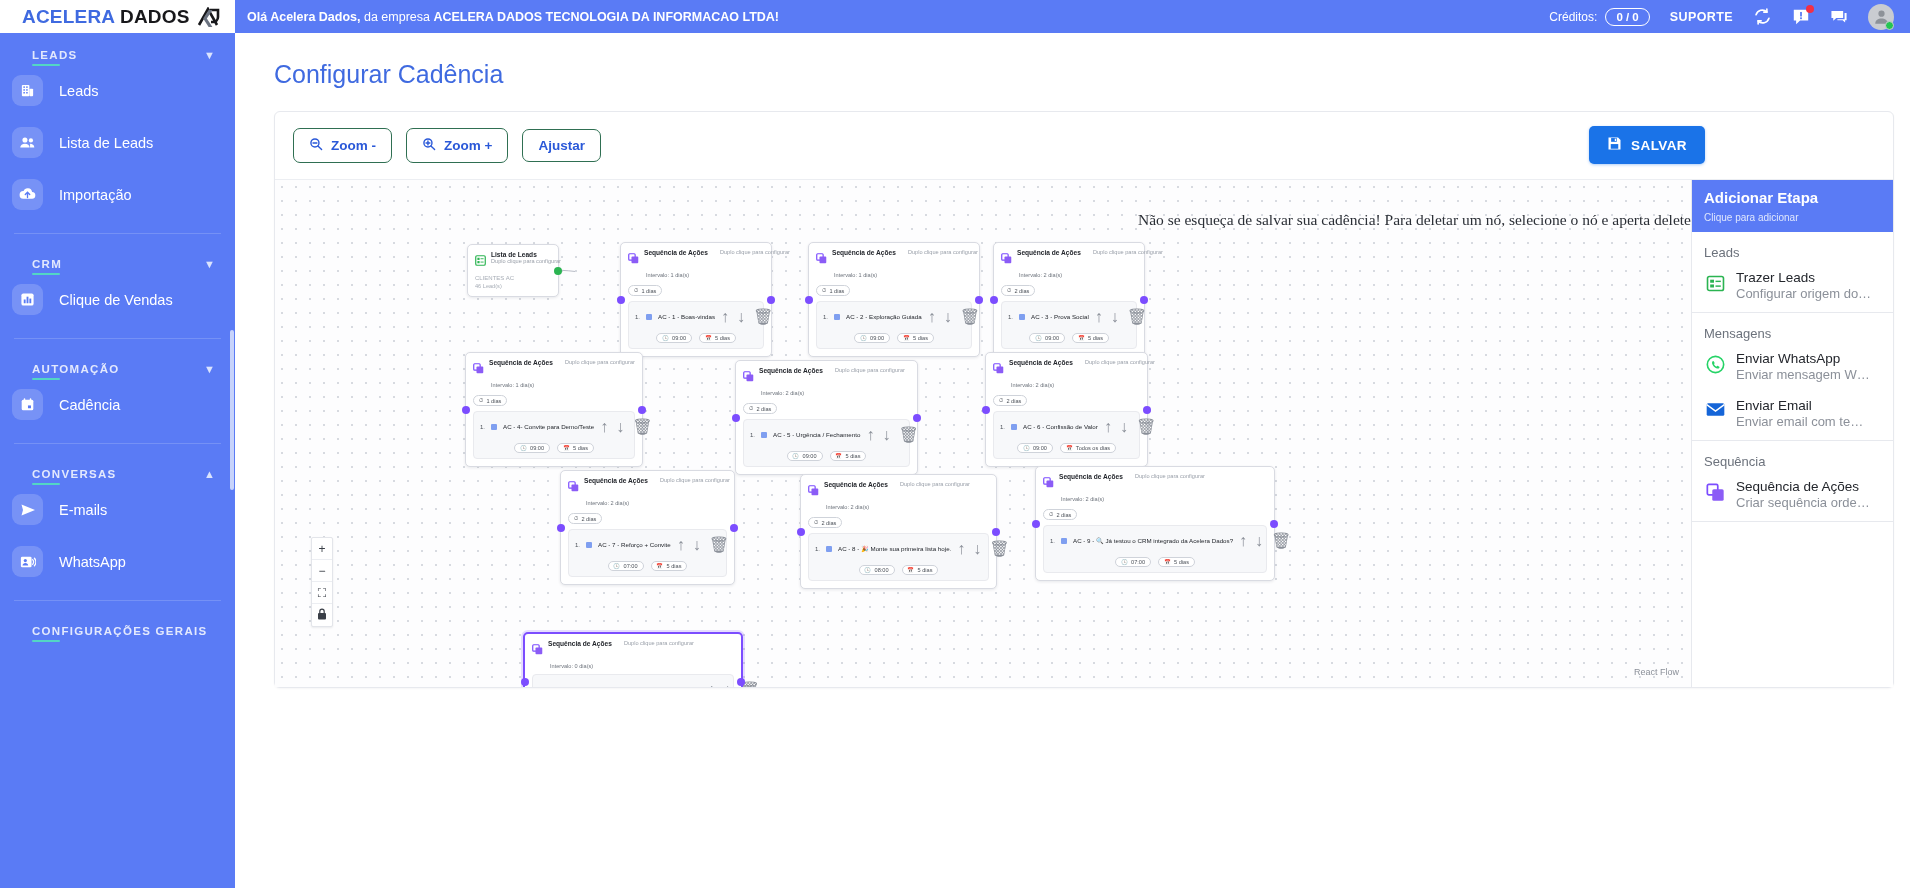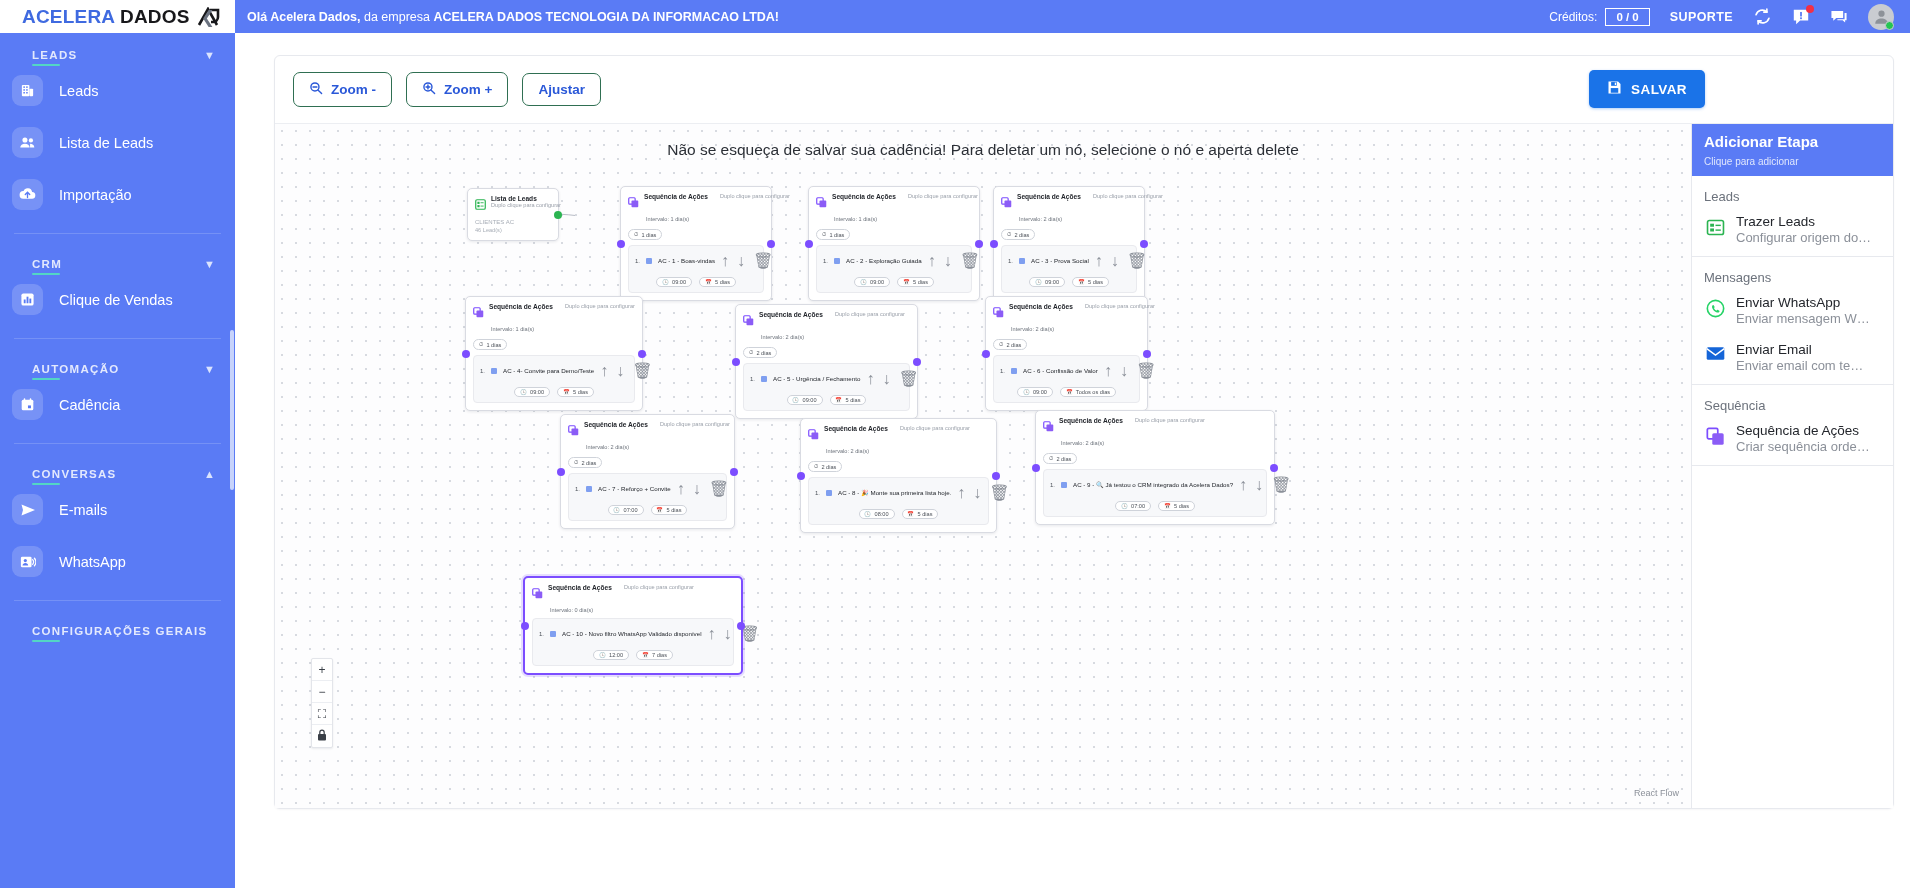--- a/index.html
+++ b/index.html
@@ -62,21 +62,21 @@
   .main { flex: 1 1 auto; display: flex; flex-direction: column; min-width: 0; }
   .topbar {
     height: 33px; background: #5A7BF5; display: flex; align-items: center;
     padding: 0 16px 0 12px; color: #fff; gap: 10px; flex: 0 0 33px;
   }
   .greet { font-size: 12.5px; font-weight: bold; white-space: nowrap; }
   .greet .soft { font-weight: normal; }
   .topbar-right { margin-left: auto; display: flex; align-items: center; gap: 20px; }
   .credits { font-size: 12px; display: flex; align-items: center; gap: 8px; }
   .credits-pill {
-    border: 1.4px solid #ffffff; border-radius: 0; padding: 2px 10px;
+    border: 1.4px solid #ffffff; border-radius: 9px; padding: 2px 10px;
     font-size: 11.5px; font-weight: bold;
   }
   .suporte { font-size: 12.5px; font-weight: bold; letter-spacing: .4px; cursor: pointer; }
   .tb-icon { position: relative; display: flex; align-items: center; cursor: pointer; }
   .badge-dot {
     position: absolute; top: -3px; right: -4px; width: 8px; height: 8px;
     border-radius: 50%; background: #f22f46;
   }
   .avatar {
     width: 26px; height: 26px; border-radius: 50%; background: #c9ccd1;
@@ -89,21 +89,21 @@
 
   .content { flex: 1 1 auto; background: #ffffff; padding: 0 0 0 0; position: relative; overflow: hidden; }
   .page-title {
     color: #3f6ae0; font-size: 25px; font-weight: normal;
     padding: 27px 0 0 39px;
   }
 
   .panel {
     margin: 22px 16px 0 39px; background: #fff;
     border: 1px solid #e7e9ee; border-radius: 6px;
-    height: 754px; position: relative; display: flex; flex-direction: column;
+    height: 577px; position: relative; display: flex; flex-direction: column;
     box-shadow: 0 1px 2px rgba(16,24,40,.04);
   }
   .toolbar {
     display: flex; align-items: center; gap: 14px;
     padding: 16px 18px; flex: 0 0 auto; position: relative;
   }
   .tbtn {
     display: inline-flex; align-items: center; gap: 8px;
     border: 1px solid #2f6f52; color: #2a58d8; background: #fff;
     border-radius: 7px; padding: 8px 15px; font-size: 13.5px; font-weight: bold;
@@ -120,21 +120,21 @@
 
   
   .canvas-wrap { flex: 1 1 auto; position: relative; overflow: hidden; border-top: 1px solid #eceef2; }
   .canvas {
     position: absolute; inset: 0; right: 202px;
     background-color: #fdfdfe;
     background-image: radial-gradient(#d7dae0 1px, transparent 1px);
     background-size: 14px 14px;
     overflow: hidden;
   }
-  .hint { position: absolute; left: 0; right: 0; top: 17px; text-align: center; pointer-events: none; }
+  .hint { position: absolute; left: 0; right: 0; top: 31px; text-align: right; pointer-events: none; font-family: Liberation Serif, serif; }
   .hint-main { font-size: 15.5px; color: #2b2f36; }
   .hint-sub { font-size: 11.5px; color: #6a7078; margin-top: 6px; }
 
   .edges { position: absolute; inset: 0; pointer-events: none; }
 
   
   .node {
     position: absolute; background: #fff; border: 1px solid #d9dbe2;
     border-radius: 5px; box-shadow: 0 1px 3px rgba(16,24,40,.09);
     padding: 6px 7px 7px 7px;
@@ -372,20 +372,21 @@
           <svg width="17" height="17" viewBox="0 0 18 18" fill="#8d9299">
               <circle cx="9" cy="6" r="3.3"></circle>
               <path d="M2.4 16.6c0-3.6 3-5.4 6.6-5.4s6.6 1.8 6.6 5.4z"></path>
             </svg>
           <span class="avatar-on"></span>
         </span>
       </div>
     </div>
 
     <div class="content">
+      <h1 class="page-title">Configurar Cadência</h1>
 
       <div class="panel">
 
         <div class="toolbar">
           <button class="tbtn">
             <span>
               <svg width="14" height="14" viewBox="0 0 16 16" fill="none" stroke="#2a58d8" stroke-width="1.6">
                   <circle cx="6.8" cy="6.8" r="4.6"></circle>
                   <path d="M10.2 10.2 14.4 14.4M4.6 6.8h4.4" stroke-linecap="round"></path>
                 </svg>

